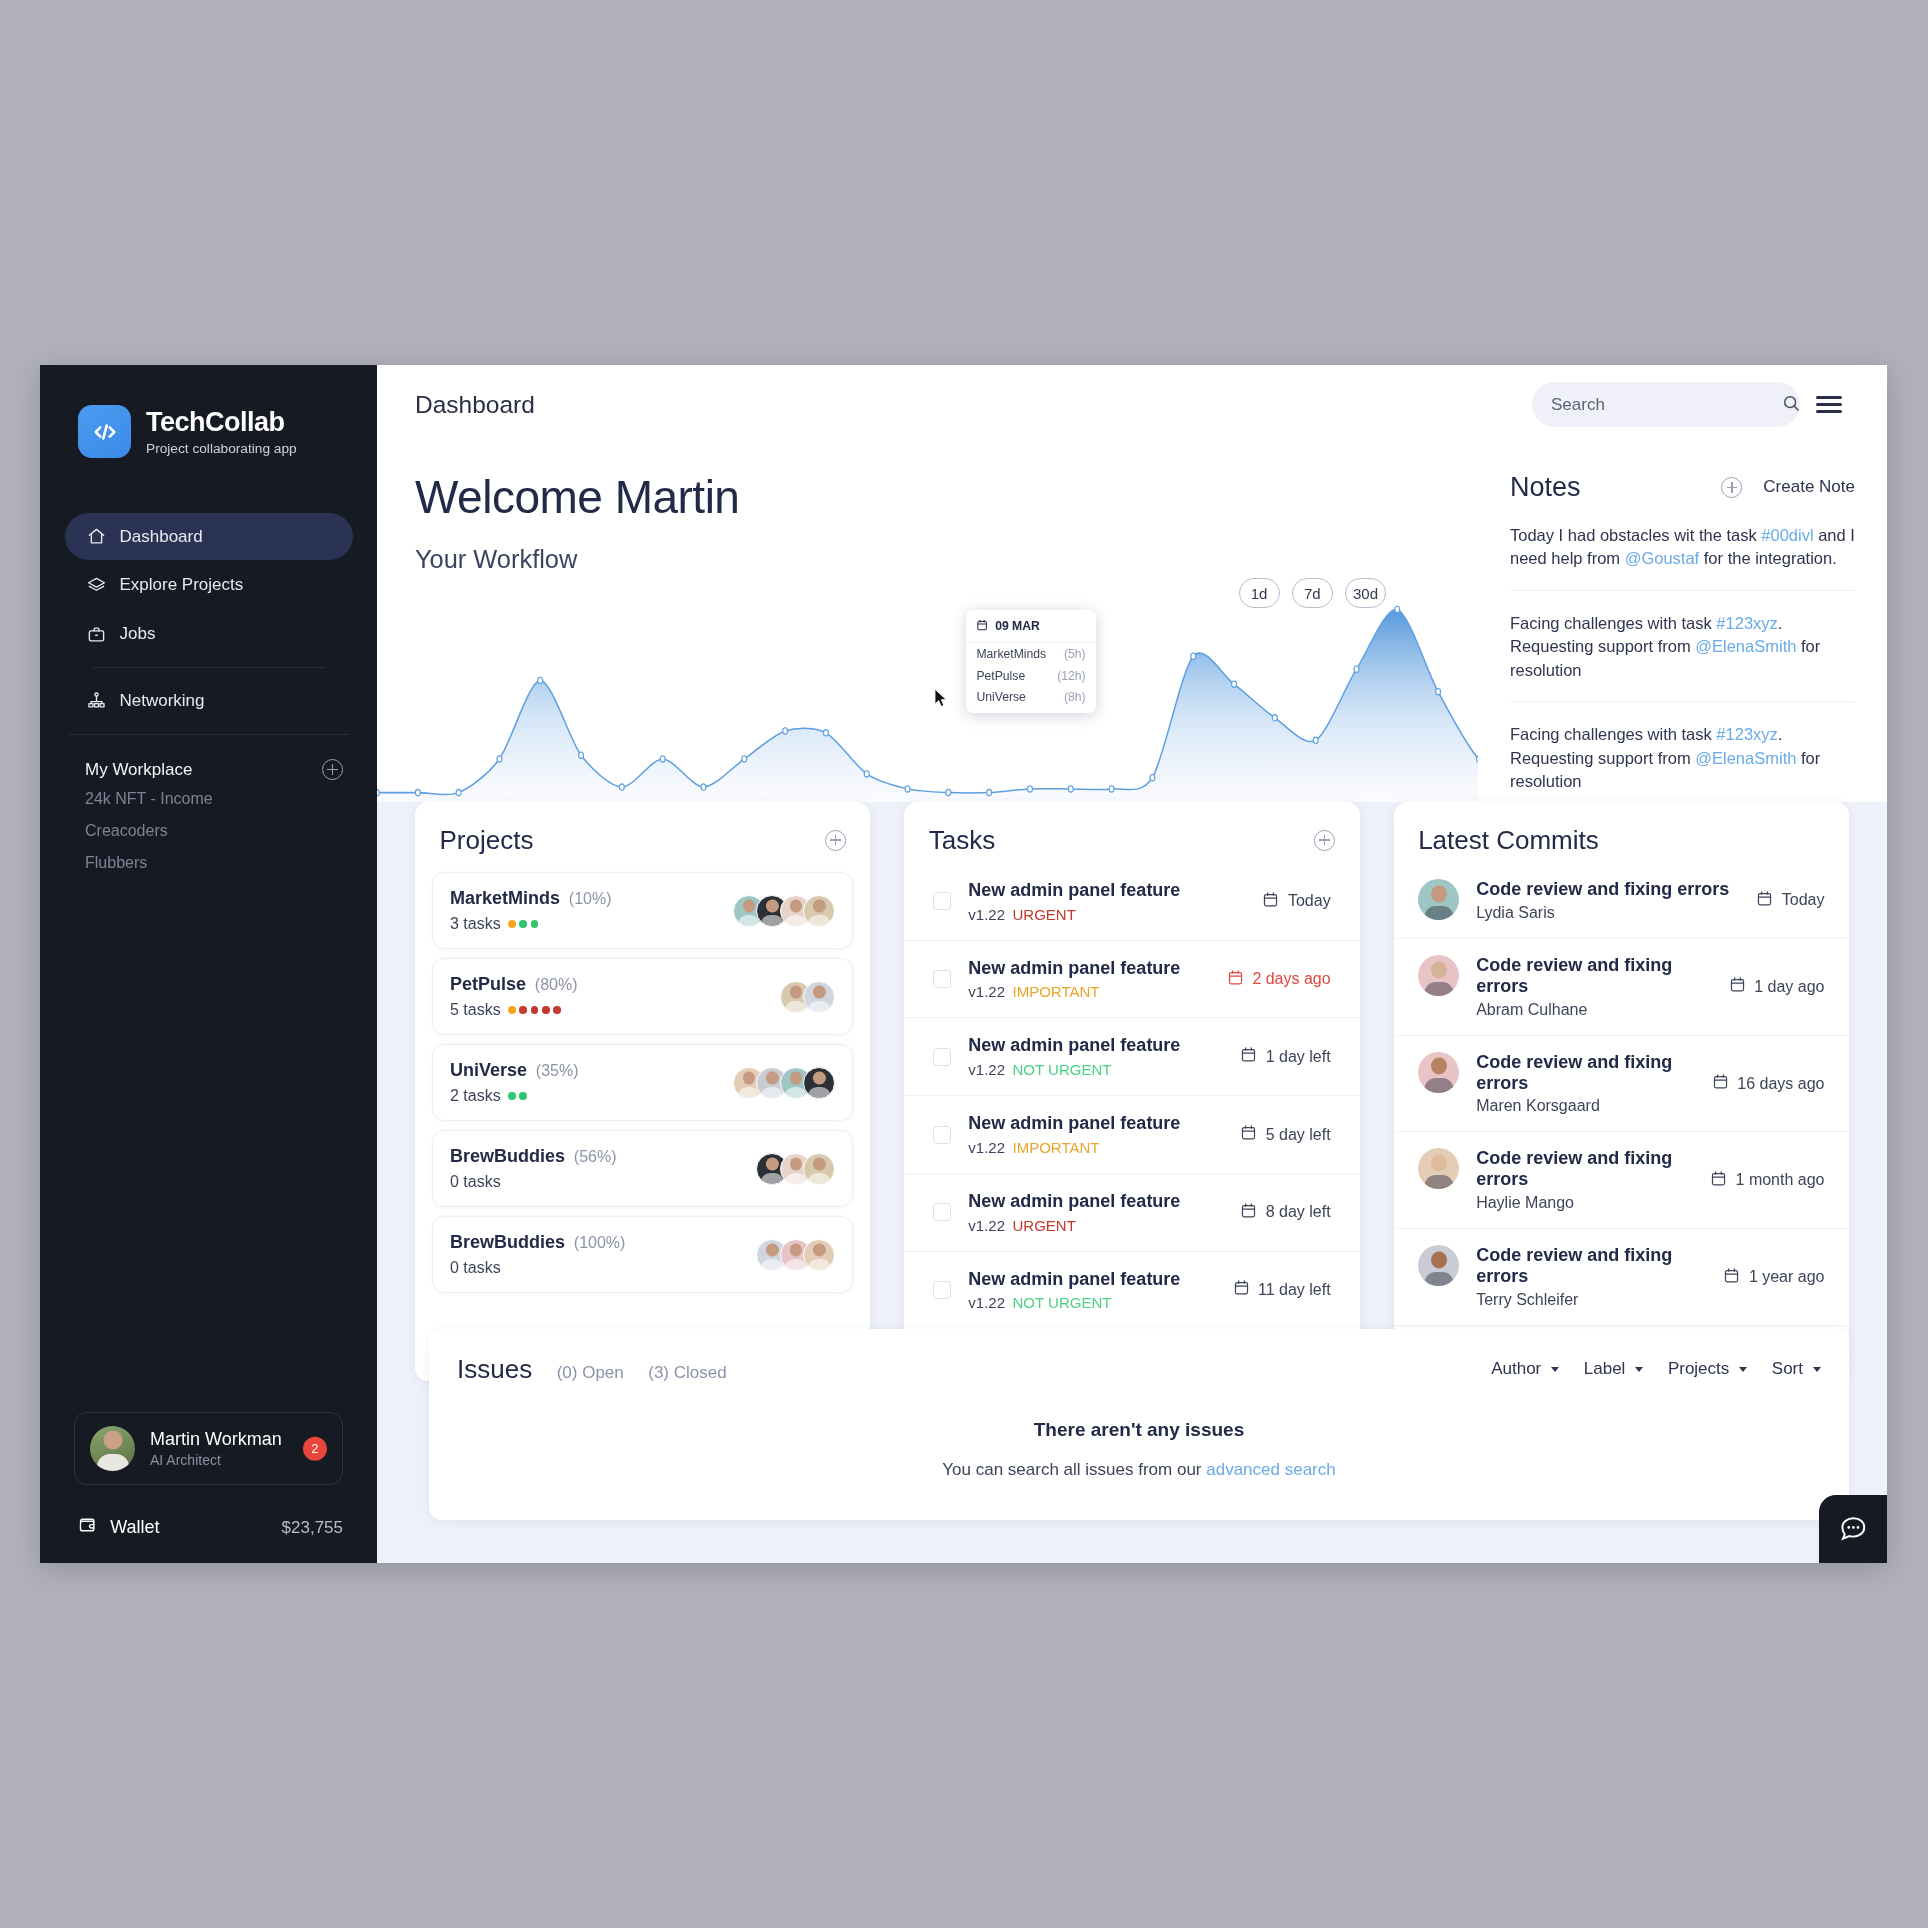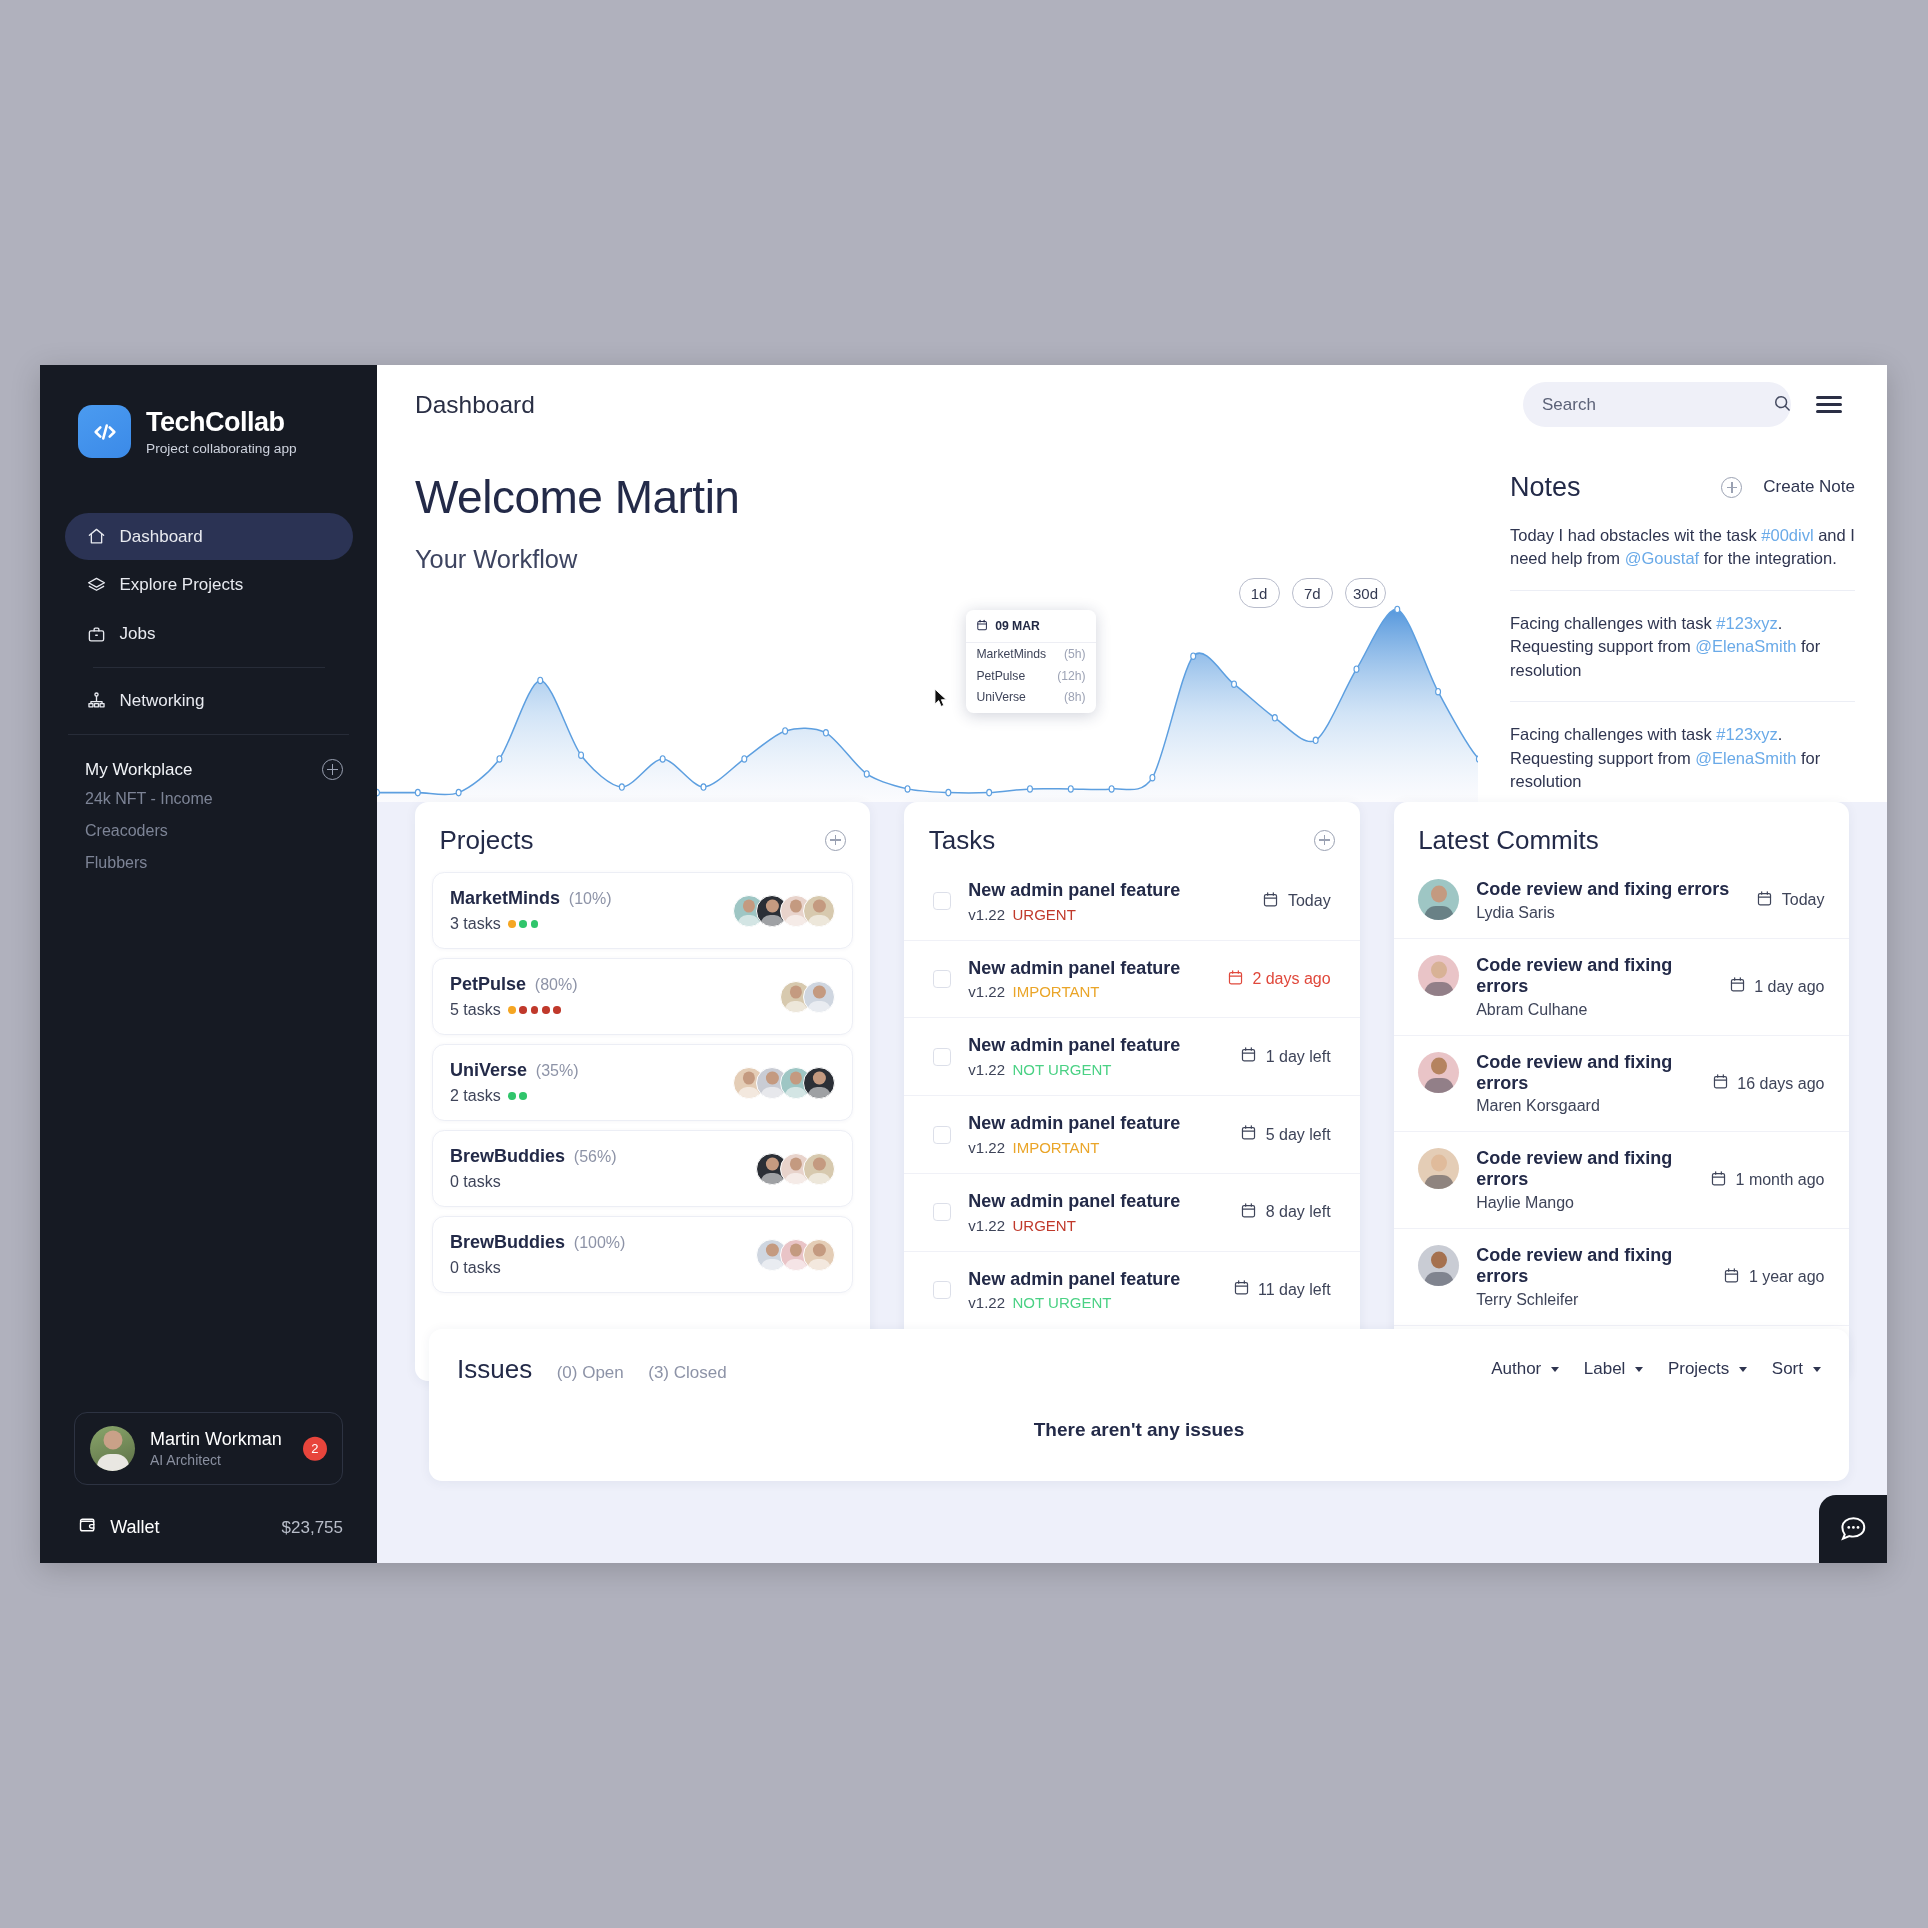--- a/index.html
+++ b/index.html
@@ -105,21 +105,21 @@
 
   
   .main { flex: 1; background: #eef0fa; position: relative; overflow: hidden; }
 
   .topbar {
     height: 79px; background: #fff;
     display: flex; align-items: center; justify-content: space-between;
     padding: 0 45px 0 38px;
   }
   .crumb { font-size: 24.5px; color: #2a2f45; }
-  .topbar-right { display: flex; align-items: center; gap: 25px; }
+  .topbar-right { display: flex; align-items: center; gap: 16px; }
   .search-box {
     width: 268px; height: 45px; border-radius: 22.6px; background: #eff0f8;
     display: flex; align-items: center; padding: 0 19px; gap: 9.4px;
   }
   .search-input {
     flex: 1; border: none; outline: none; background: transparent;
     font-family: inherit; font-size: 17px; color: #444b63;
   }
   .search-input::placeholder { color: #5c6278; }
   .hamburger { display: flex; flex-direction: column; gap: 4.7px; cursor: pointer; }
@@ -845,20 +845,23 @@
               <i class="caret"></i>
             </div>
           <div class="filter">
               <span>Sort</span>
               <i class="caret"></i>
             </div>
         </div>
       </div>
       <div class="issues-body">
         <div class="issues-empty">There aren't any issues</div>
+        <div class="issues-hint">
+          <span>You can search all issues from our </span><a href="#">advanced search</a>
+        </div>
       </div>
     </section>
 
     <div class="chat-fab">
       <span>
         <svg viewBox="0 0 24 24" width="30" height="30" fill="none" stroke="#fff" stroke-width="1.6">
             <path d="M21 11.5c0 4.1-4 7.4-9 7.4-1 0-2-.15-2.9-.4L4 20.5l1.4-3.3C4.2 15.7 3.5 13.7 3.5 11.5c0-4.1 4-7.4 8.9-7.4S21 7.4 21 11.5z"></path>
             <circle cx="8.6" cy="11.5" r="1.1" fill="#fff" stroke="none"></circle>
             <circle cx="12.3" cy="11.5" r="1.1" fill="#fff" stroke="none"></circle>
             <circle cx="16" cy="11.5" r="1.1" fill="#fff" stroke="none"></circle>

